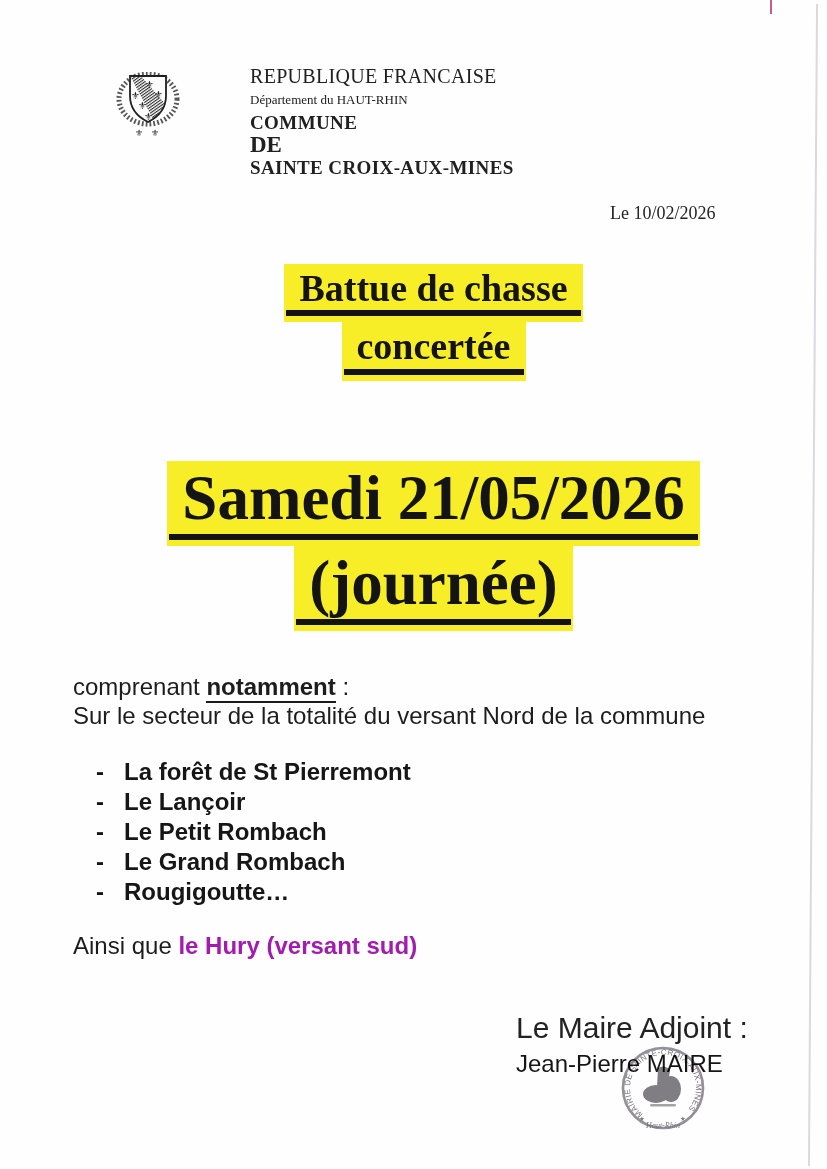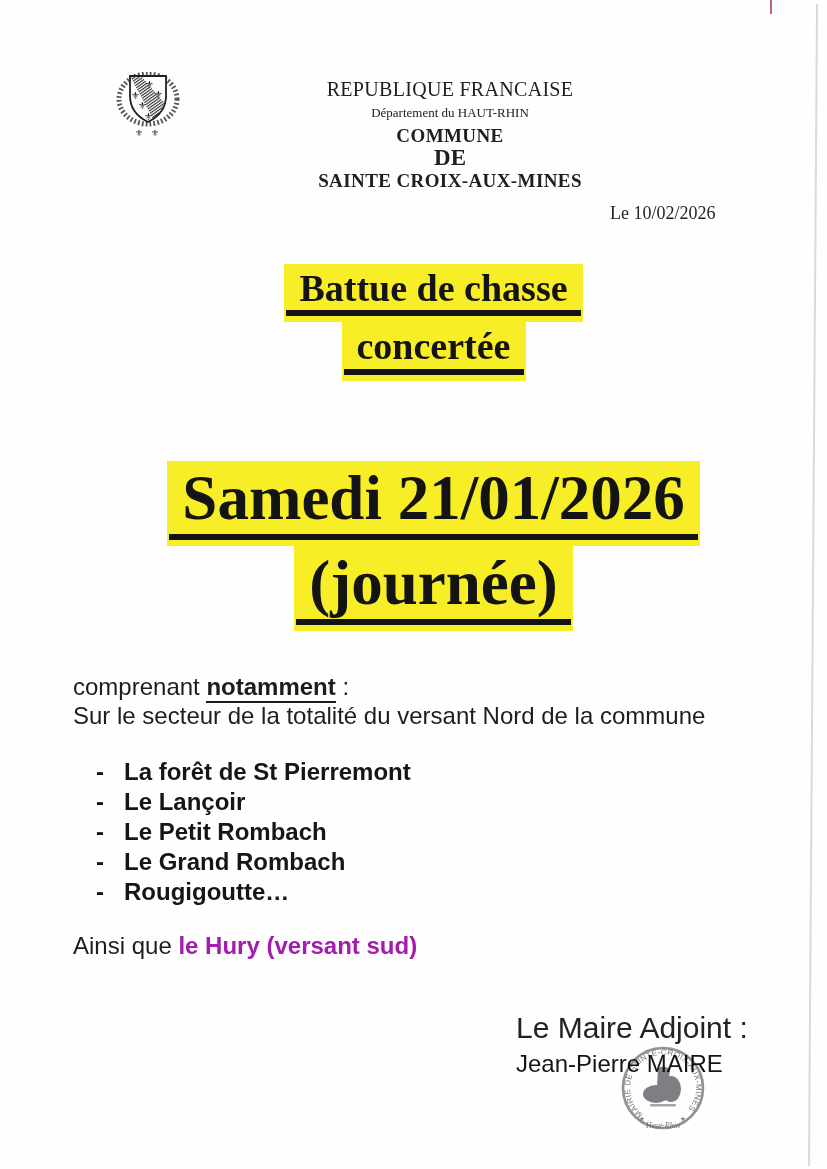--- a/index.html
+++ b/index.html
@@ -12,22 +12,22 @@
     color:#1c1c1c;
   }
   
   .scan-line{position:absolute;left:812px;top:4px;width:2px;height:1162px;
     background:#d9d9df;transform:rotate(0.4deg);}
   .pink-tick{position:absolute;left:770px;top:0;width:2px;height:14px;background:#c2607e;}
 
   
   .crest{position:absolute;left:116px;top:72px;}
   .header-text{
-    position:absolute;left:250px;top:78px;width:400px;
-    text-align:center;font-family:"Liberation Serif", serif;color:#202020;
+    position:absolute;left:250px;top:65px;width:400px;
+    text-align:left;font-family:"Liberation Serif", serif;color:#202020;
   }
   .h-line1{font-size:20px;line-height:23px;letter-spacing:.3px;}
   .h-line2{font-size:13px;line-height:23px;}
   .h-line3{font-size:19px;line-height:23px;font-weight:bold;letter-spacing:.4px;}
   .h-line4{font-size:23px;line-height:22px;font-weight:bold;}
   .h-line5{font-size:19px;line-height:24px;font-weight:bold;letter-spacing:.4px;}
   .doc-date{position:absolute;left:610px;top:203px;font-size:18px;color:#242424;}
 
   
   .title-wrap{position:absolute;left:40px;width:787px;text-align:center;}
@@ -103,21 +103,21 @@
     <div class="h-line5">SAINTE CROIX-AUX-MINES</div>
   </div>
   <div class="doc-date">Le 10/02/2026</div>
 
   <div class="title-wrap" id="title-block">
     <div><span class="hl t1"><span class="ul">Battue de chasse</span></span></div>
     <div><span class="hl t1"><span class="ul">concertée</span></span></div>
   </div>
 
   <div class="title-wrap" id="date-block">
-    <div><span class="hl t2"><span class="ul">Samedi 21/01/2026</span></span></div>
+    <div><span class="hl t2"><span class="ul">Samedi 21/05/2026</span></span></div>
     <div><span class="hl t2"><span class="ul">(journée)</span></span></div>
   </div>
 
   <div class="intro sans">
     <div><span>comprenant </span><span class="emph">notamment</span><span> :</span></div>
     <div>Sur le secteur de la totalité du versant Nord de la commune</div>
   </div>
 
   <div class="loc-list sans">
     <div class="loc-row">

